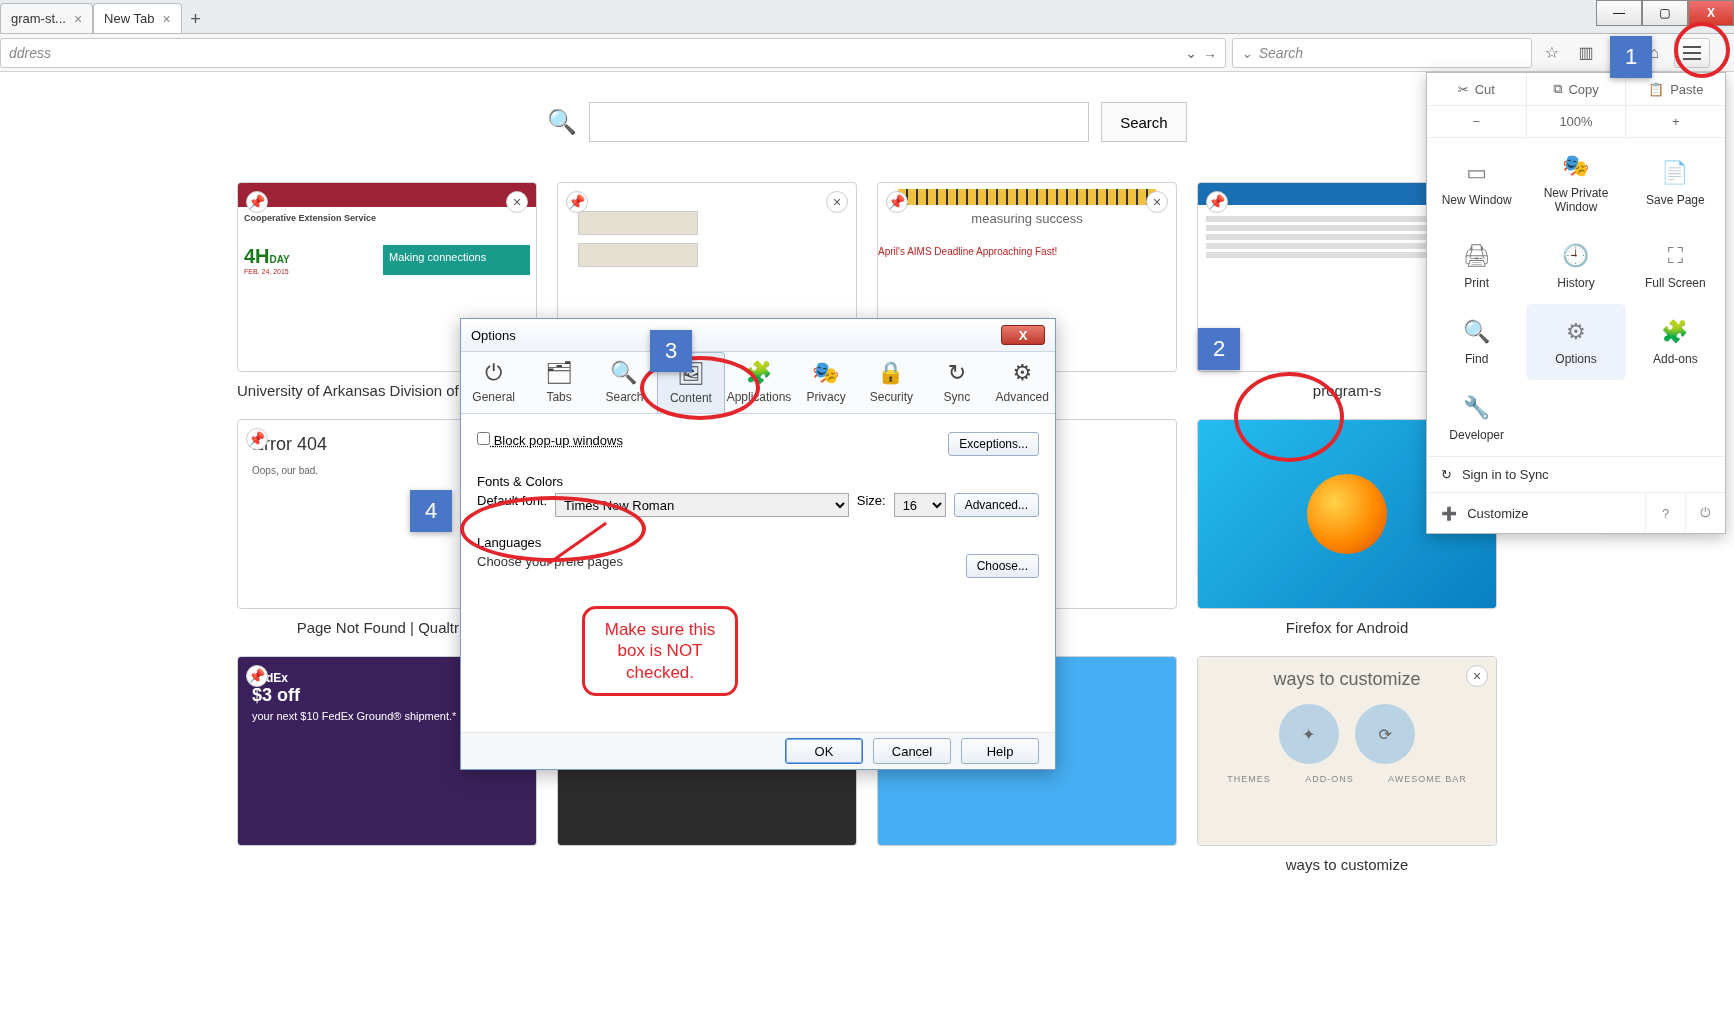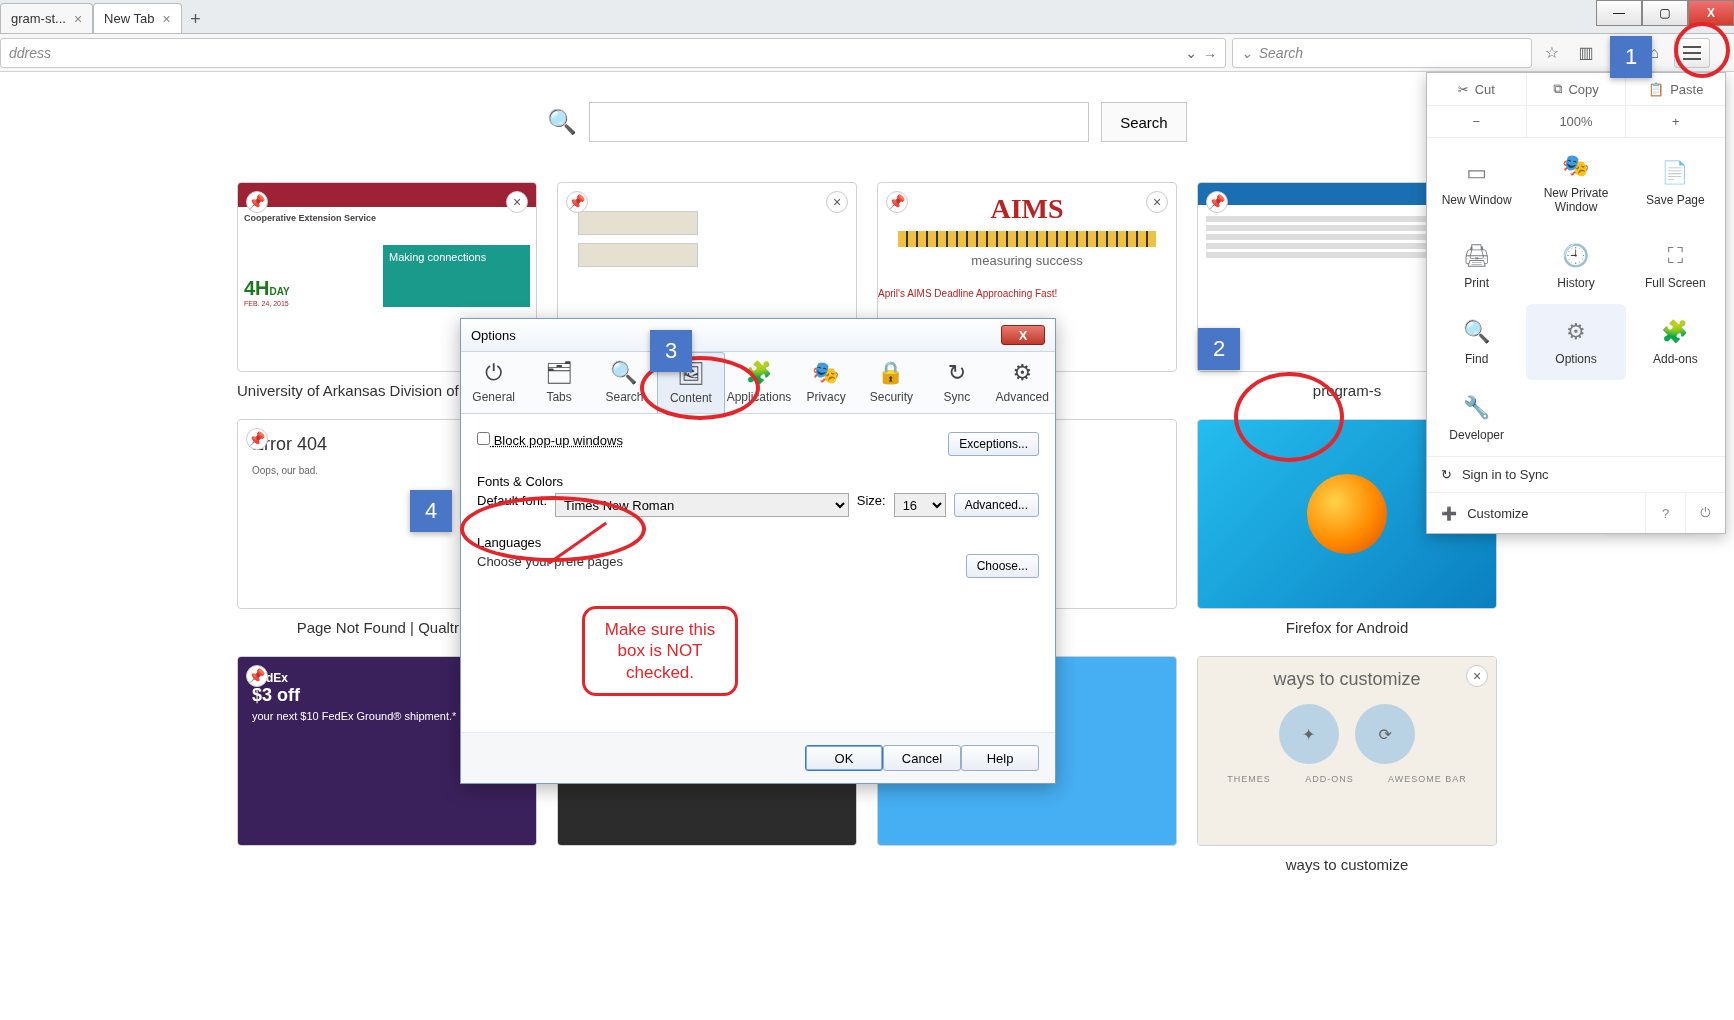--- a/index.html
+++ b/index.html
@@ -71,21 +71,21 @@
 .dialog { position:absolute; left:460px; top:318px; width:596px; background:#fff; border:1px solid #7a9cc6; box-shadow:0 4px 18px rgba(0,0,0,.3); z-index:60; font-size:13px;}
 .dlg-title { background:linear-gradient(#fff,#eef3fa); border-bottom:1px solid #cfd6e0; padding:6px 10px; display:flex; align-items:center; }
 .dlg-title .close { margin-left:auto; width:44px; height:20px; background:linear-gradient(#e87b6f,#c0392b); color:#fff; border-radius:3px; display:flex; align-items:center; justify-content:center; font-weight:bold; border:1px solid #8a231a;}
 .dlg-tabs { display:flex; border-bottom:1px solid #cfd6e0; background:#fafbfc; }
 .dlg-tab { flex:1; display:flex; flex-direction:column; align-items:center; gap:4px; padding:8px 2px; font-size:12px; color:#444;}
 .dlg-tab.active { background:#e8eef7; border:1px solid #a8bcd8; border-bottom:none; border-radius:4px 4px 0 0;}
 .dlg-tab .ic { font-size:22px; }
 .dlg-body { padding:14px 16px 10px; }
 .fieldrow { display:flex; gap:8px; margin:4px 0; }
 .fieldrow label { text-decoration:underline dotted; }
-.btns { display:flex; justify-content:flex-end; padding:12px 16px; border-top:1px solid #e5e8ec; background:#f6f7f9;}
+.btns { display:flex; justify-content:flex-end; gap:10px; padding:5px 16px; border-top:1px solid #e5e8ec; background:#f6f7f9;}
 .winbtn { min-width:78px; height:26px; border:1px solid #9aaecb; background:linear-gradient(#fdfefe,#e9eef6); border-radius:3px; font-size:13px;}
 .winbtn.primary { border:1px solid #3c78c9; box-shadow:0 0 0 1px #7fb0ee inset;}
 .smallbtn { height:24px; padding:0 10px; border:1px solid #9aaecb; background:linear-gradient(#fdfefe,#e9eef6); border-radius:3px; font-size:12px;}
 select.ff { height:24px; border:1px solid #a9a9a9; font-size:13px; padding:0 4px;}
 
 
 .marker { position:absolute; width:42px; height:42px; background:#4a76c7; color:#fff; display:flex; align-items:center; justify-content:center; font-size:22px; font-weight:500; box-shadow:0 2px 6px rgba(0,0,0,.3); z-index:90;}
 .redcircle { position:absolute; border:4px solid #e3262b; border-radius:50%; z-index:85; pointer-events:none;}
 .callout { position:absolute; border:3px solid #e3262b; border-radius:14px; background:#fff; padding:10px 14px; color:#e3262b; font-size:17px; text-align:center; z-index:88; line-height:1.25; }
 .callout-tail{position:absolute; width:60px; height:60px; z-index:87;}
@@ -155,21 +155,21 @@
 
     <div class="tile">
       <div class="thumb">
         <div class="pin">📌</div>
         <div class="rem">×</div>
         <div class="th-header"></div>
         <div class="th-body">
           <b>Cooperative Extension Service</b>
           <div style="display:flex;gap:4px;margin-top:22px;">
             <div style="flex:1;font-size:10px;">
-              <div style="color:#1a7a1a;font-weight:bold;font-size:20px;margin-top:32px;">4H<span style="font-size:10px;">DAY</span></div>
+              <div style="color:#1a7a1a;font-weight:bold;font-size:20px;">4H<span style="font-size:10px;">DAY</span></div>
               <div style="font-size:7px;color:#b22;">FEB. 24, 2015</div>
             </div>
             <div style="flex:1;background:#1a9a8a;color:#fff;padding:6px;font-size:11px;">Making connections</div>
           </div>
         </div>
       </div>
       <div class="caption">University of Arkansas Division of Agriculture Co...</div>
     </div>
 
     <div class="tile">
@@ -181,21 +181,20 @@
             <div style="width:120px;height:24px;background:#e5e0d0;border:1px solid #ccc;"></div>
           </div>
       </div>
       <div class="caption"></div>
     </div>
 
     <div class="tile">
       <div class="thumb">
         <div class="pin">📌</div>
         <div class="rem">×</div>
-        <div class="th-aims">AIMS</div>
         <div style="height:16px;background:repeating-linear-gradient(90deg,#f0c040 0 8px,#333 8px 10px);margin:6px 20px;"></div>
         <div style="font-size:13px;text-align:center;color:#666;">measuring success</div>
         <div style="font-size:10px;color:#b22;margin-top:20px;">April's AIMS Deadline Approaching Fast!</div>
       </div>
       <div class="caption"></div>
     </div>
 
     <div class="tile">
       <div class="thumb">
         <div class="pin">📌</div>

